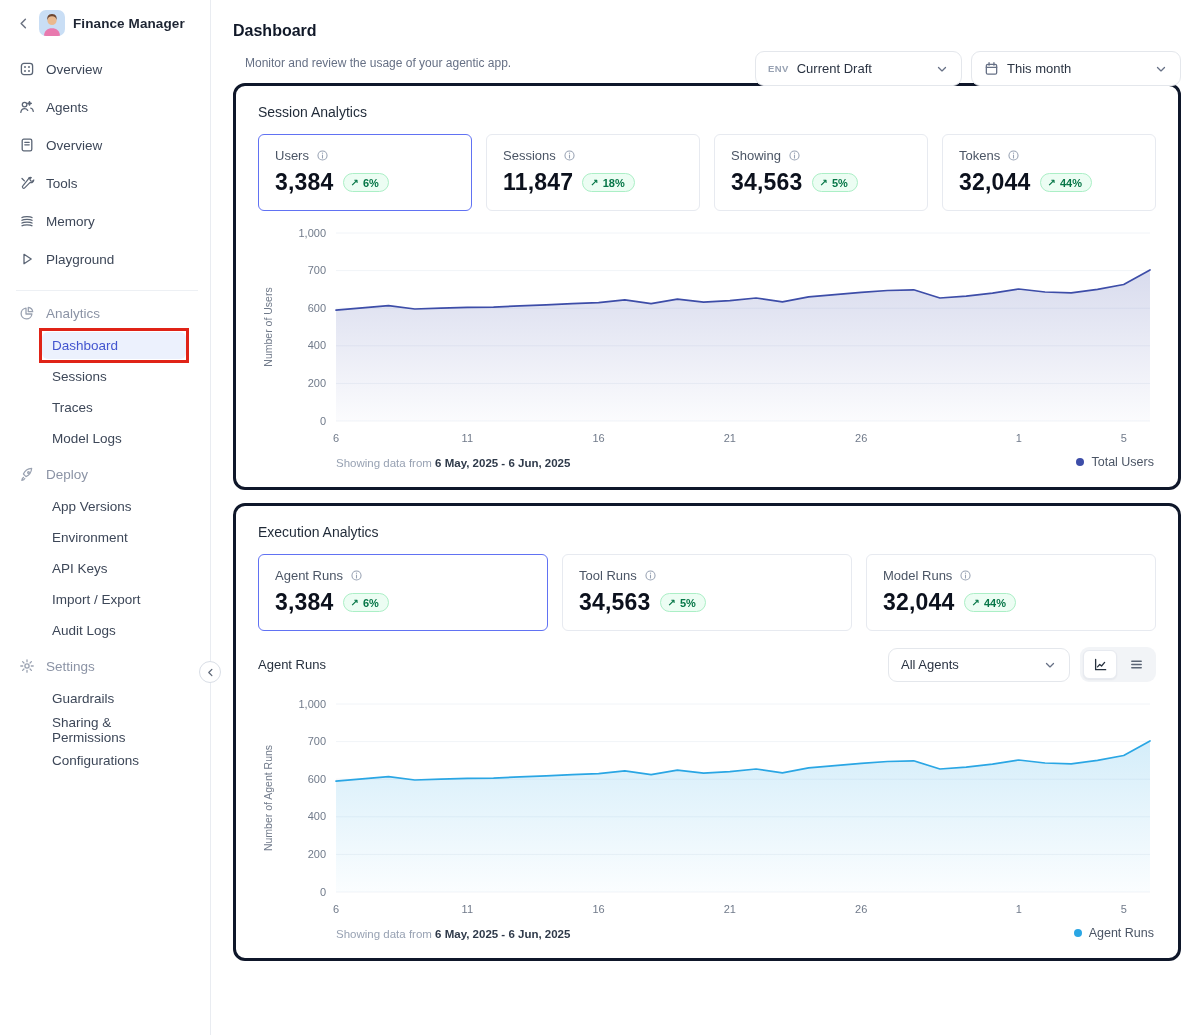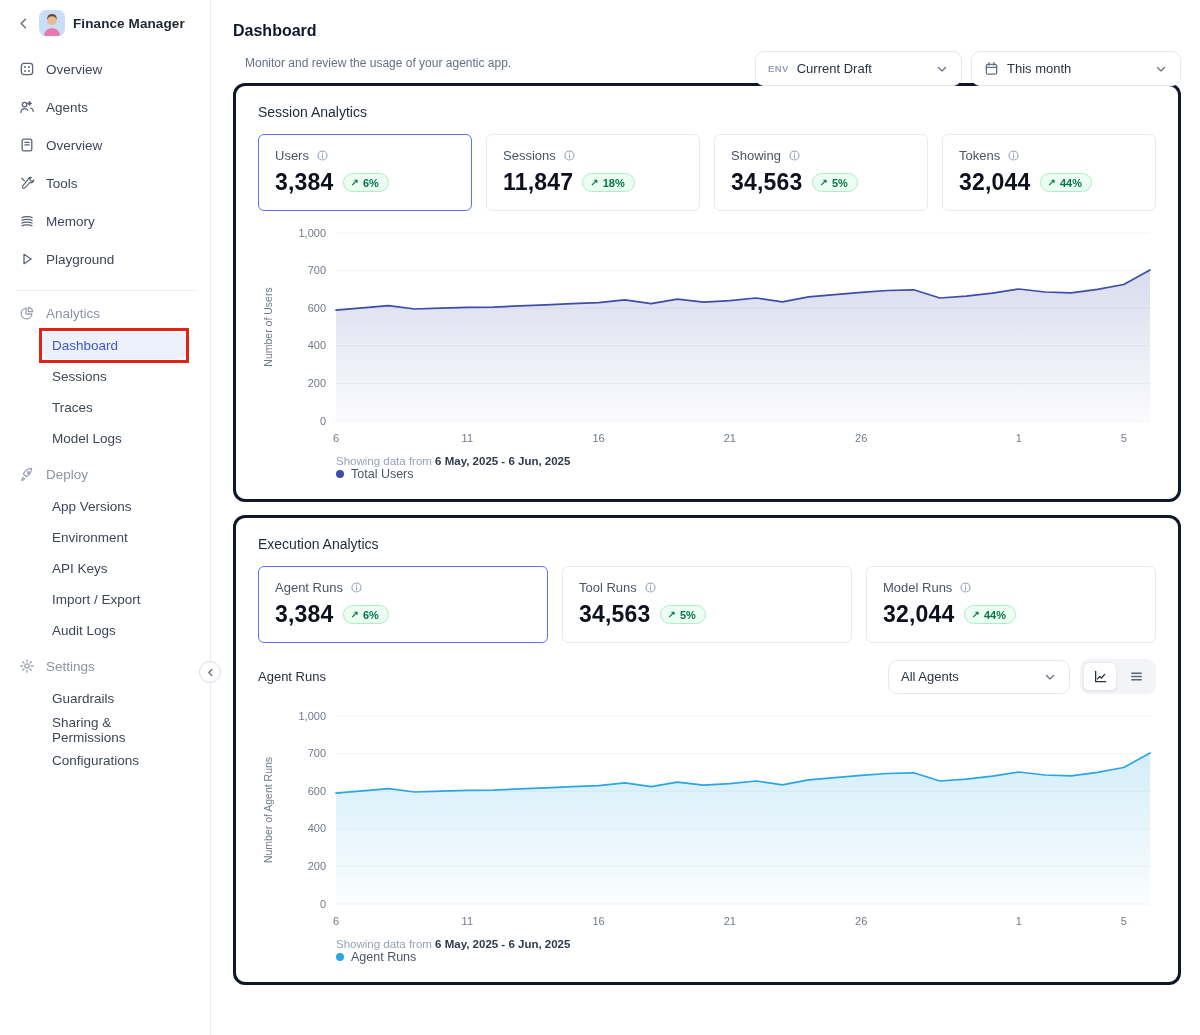--- a/index.html
+++ b/index.html
@@ -97,21 +97,21 @@
     display:flex; gap:2px; background:#f2f4f7; border-radius:9px; padding:3px; margin-left:10px;
   }
   .seg-btn {
     width:34px; height:29px; display:flex; align-items:center; justify-content:center;
     border-radius:6px; color:#5b6575; cursor:pointer;
   }
   .seg-btn.active { background:#fff; border:1px solid #e7eaf0; box-shadow:0 1px 2px rgba(16,24,40,.06); color:#26303e; }
 
   .chart-wrap { margin-top:12px; }
   .chart-wrap svg text { font-family:"Liberation Sans","DejaVu Sans",sans-serif; }
-  .chart-footer { display:flex; align-items:flex-start; margin:2px 2px 4px 78px;flex-direction:column; }
+  .chart-footer { display:flex; align-items:flex-end; margin:2px 2px 4px 78px; }
   .showing-text { font-size:11.5px; color:#98a2b3; }
   .showing-text b { color:#2f3a4a; font-weight:700; }
   .chart-footer .spacer { flex:1; }
   .legend { display:flex; align-items:center; gap:7px; font-size:12.5px; color:#4b5565; }
   .legend-dot { width:8px; height:8px; border-radius:50%; background:#3d4da8; }
 </style>
 </head>
 <body>
 
 <div class="app">

